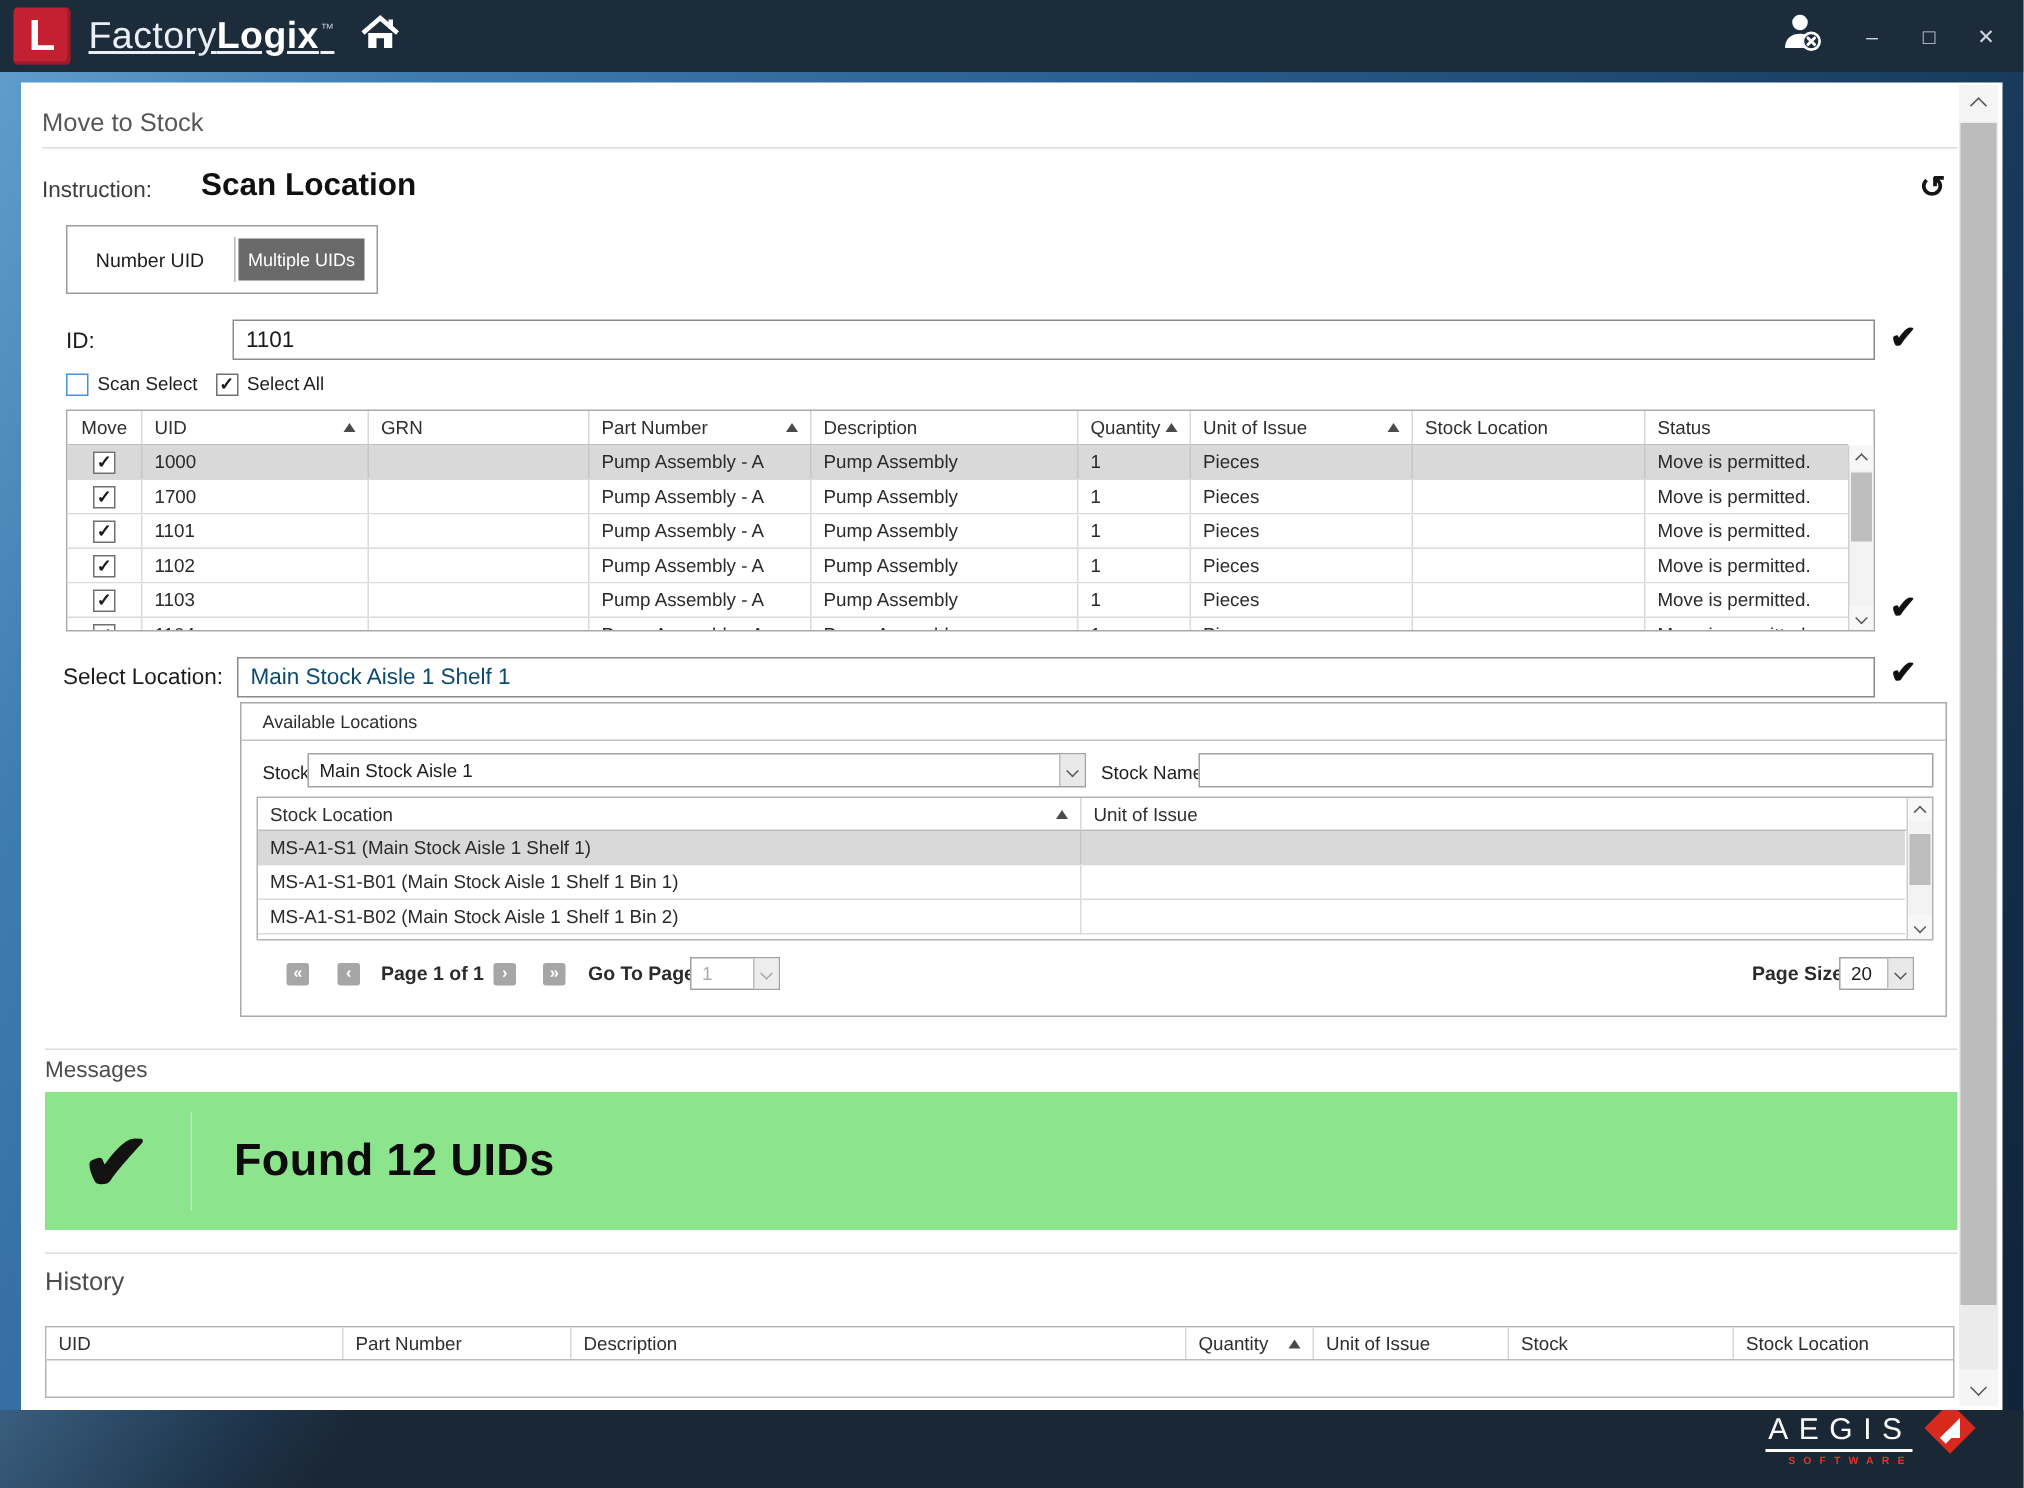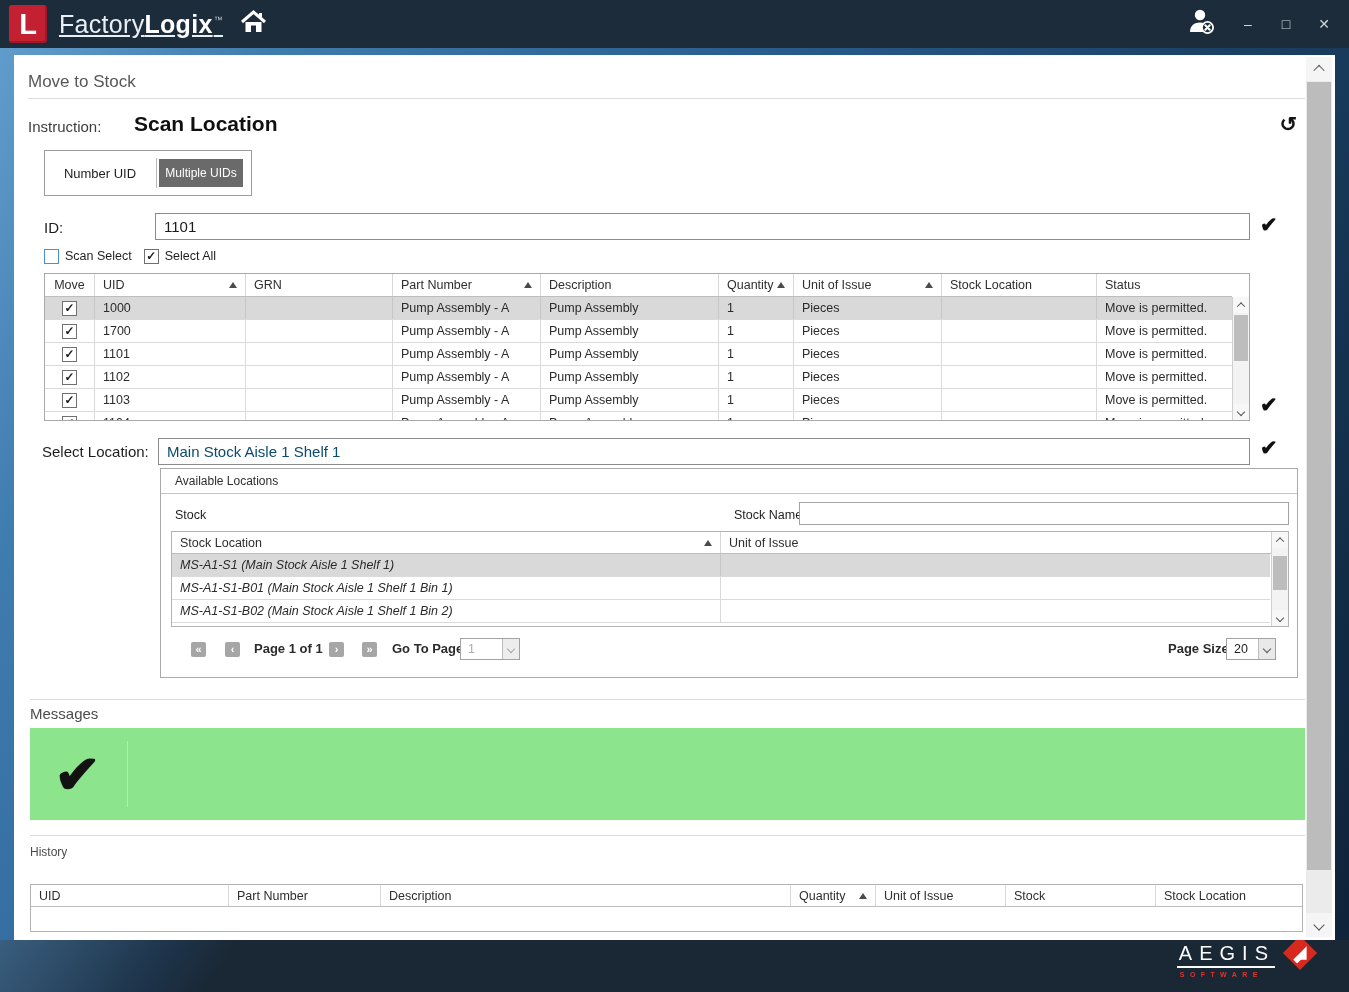--- a/index.html
+++ b/index.html
@@ -81,21 +81,21 @@
   .avail-title { height:25px; display:flex; align-items:center; padding:0 14px; font-size:12px; color:#2e2e2e; border-bottom:1px solid #c4c4c4; }
   .stock-label { position:absolute; left:14px; top:39px; font-size:12.5px; color:#1e1e1e; }
   .combo { position:absolute; border:1px solid #a2a2a2; background:#fff; display:flex; align-items:center; }
   .combo .cval { flex:1; font-size:12.5px; color:#1e1e1e; padding:0 7px; overflow:hidden; white-space:nowrap; }
   .combo .cbtn { width:17px; align-self:stretch; background:#e9e9e9; border-left:1px solid #bcbcbc; display:flex; align-items:center; justify-content:center; }
   .stock-combo { left:44px; top:33px; width:519px; height:23px; }
   .stockname-label { position:absolute; left:573px; top:39px; font-size:12.5px; color:#1e1e1e; }
   .stockname-input { position:absolute; left:638px; top:33px; width:490px; height:23px; border:1px solid #a2a2a2; font-family:inherit; font-size:12.5px; padding:0 7px; outline:none; }
   .loc-grid { left:10px; top:62px; width:1118px; height:96px; border-color:#b3b3b3; }
   .loc-grid .ghead { height:22px; margin-right:17px; }
-  .loc-grid .grow { height:23px; margin-right:18px;font-style:italic; }
+  .loc-grid .grow { height:23px; margin-right:18px; }
   .c-lsloc { width:549px; }
   .c-lunit { flex:1; border-right:none; }
   .loc-vsb { top:0; bottom:0; }
   
   .pg-btn { position:absolute; top:173px; width:15px; height:15px; background:#a6a6a6; border-radius:2px; color:#fff; font-size:11px; font-weight:bold; display:flex; align-items:center; justify-content:center; line-height:1; }
   .pg-text { position:absolute; top:172px; font-size:13px; font-weight:600; color:#2b2b2b; }
   .pg-combo { top:169px; height:22px; }
   .goto-combo { left:299px; width:60px; }
   .goto-combo .cval { color:#adadad; }
   .goto-combo .cbtn { background:#ededed; }
@@ -103,37 +103,37 @@
   .size-combo { left:1065px; width:50px; }
   
   .sep { position:absolute; left:16px; right:30px; height:1px; background:#dcdcdc; }
   .sep1 { top:644px; } .sep2 { top:780px; }
   .msg-title { position:absolute; left:16px; top:650px; font-size:15px; color:#4c4c4c; }
   .banner { position:absolute; left:16px; top:673px; width:1275px; height:92px; background:#8ce58c; display:flex; align-items:center; }
   .banner-check { font-size:56px; font-weight:900; color:#121212; margin-left:24px; transform:scaleY(.95); }
   .banner-vline { width:1px; height:66px; background:#c2e3bd; margin-left:26px; }
   .banner-text { font-size:30px; font-weight:bold; color:#0c0c0c; margin-left:28px; letter-spacing:.3px; }
   
-  .hist-title { position:absolute; left:16px; top:790px; font-size:12px; color:#4c4c4c; }
+  .hist-title { position:absolute; left:16px; top:790px; font-size:17px; color:#4c4c4c; }
   .hist-grid { left:16px; top:829px; width:1273px; height:48px; border-color:#b3b3b3; }
   .hist-grid .ghead { height:22px; }
   .hist-grid .hrow-empty { height:25px; }
   .h-uid { width:198px; } .h-part { width:152px; } .h-desc { width:410px; }
   .h-qty { width:85px; } .h-unit { width:130px; } .h-stock { width:150px; } .h-sloc { flex:1; border-right:none; }
   
   .page-sb { position:absolute; right:3px; top:2px; bottom:3px; width:26px; background:#ebebeb; }
   .page-sb .sb-btn { position:absolute; left:0; right:0; height:24px; background:#f5f5f5; display:flex; align-items:center; justify-content:center; }
   .page-sb .sb-btn.top { top:0; } .page-sb .sb-btn.bot { bottom:0; }
   .page-sb .thumb { position:absolute; left:1px; right:1px; top:25px; height:788px; background:#bcbcbc; }
   .page-sb .chev { width:8px; height:8px; }
   
   .footer { position:absolute; left:0; right:0; bottom:0; height:52px; background:#1a2734; overflow:hidden; }
   .footer::before { content:""; position:absolute; left:-40px; bottom:-30px; width:340px; height:90px; background:linear-gradient(100deg,rgba(90,150,200,.55),rgba(40,90,140,.25) 55%,transparent 75%); transform:skewX(-28deg); }
   .aegis { position:absolute; right:30px; bottom:6px; display:flex; align-items:center; }
-  .aegis-textwrap { display:flex; flex-direction:column; align-items:flex-start; }
+  .aegis-textwrap { display:flex; flex-direction:column; align-items:flex-end; }
   .aegis-name { font-size:20px; letter-spacing:7px; color:#fbfbfb; border-bottom:2px solid #fbfbfb; padding-bottom:1px; padding-left:2px; }
   .aegis-sub { font-size:7px; font-weight:bold; letter-spacing:5.4px; color:#e0352b; margin-top:3px; padding-left:3px; }
   .aegis-diamond { margin-left:6px; margin-bottom:10px; }
 </style>
 </head>
 <body>
 
 <div class="titlebar">
   <div class="logo-box">
     <span>L</span>
@@ -323,20 +323,26 @@
   <div class="check-ico chk2">✔</div>
 
   <div class="selloc-label">Select Location:</div>
   <input class="selloc-input" type="text" value="Main Stock Aisle 1 Shelf 1" style="">
   <div class="check-ico chk3">✔</div>
 
   <div class="avail">
     <div class="avail-title">Available Locations</div>
 
     <div class="stock-label">Stock</div>
+    <div class="combo stock-combo">
+      <div class="cval">Main Stock Aisle 1</div>
+      <div class="cbtn">
+          <span class="chev down"></span>
+        </div>
+    </div>
     <div class="stockname-label">Stock Name</div>
     <input class="stockname-input" type="text" value="" style="">
 
     <div class="grid loc-grid">
       <div class="ghead">
         <div class="hcell c-lsloc">
             <span>Stock Location</span>
             <span class="sort"></span>
           </div>
         <div class="hcell c-lunit">Unit of Issue</div>
@@ -383,20 +389,21 @@
           <span class="chev down"></span>
         </div>
     </div>
   </div>
 
   <div class="sep sep1"></div>
   <div class="msg-title">Messages</div>
   <div class="banner">
     <div class="banner-check">✔</div>
     <div class="banner-vline"></div>
+    <div class="banner-text">Found 12 UIDs</div>
   </div>
 
   <div class="sep sep2"></div>
   <div class="hist-title">History</div>
   <div class="grid hist-grid">
     <div class="ghead">
       <div class="hcell h-uid">UID</div>
       <div class="hcell h-part">Part Number</div>
       <div class="hcell h-desc">Description</div>
       <div class="hcell h-qty">

